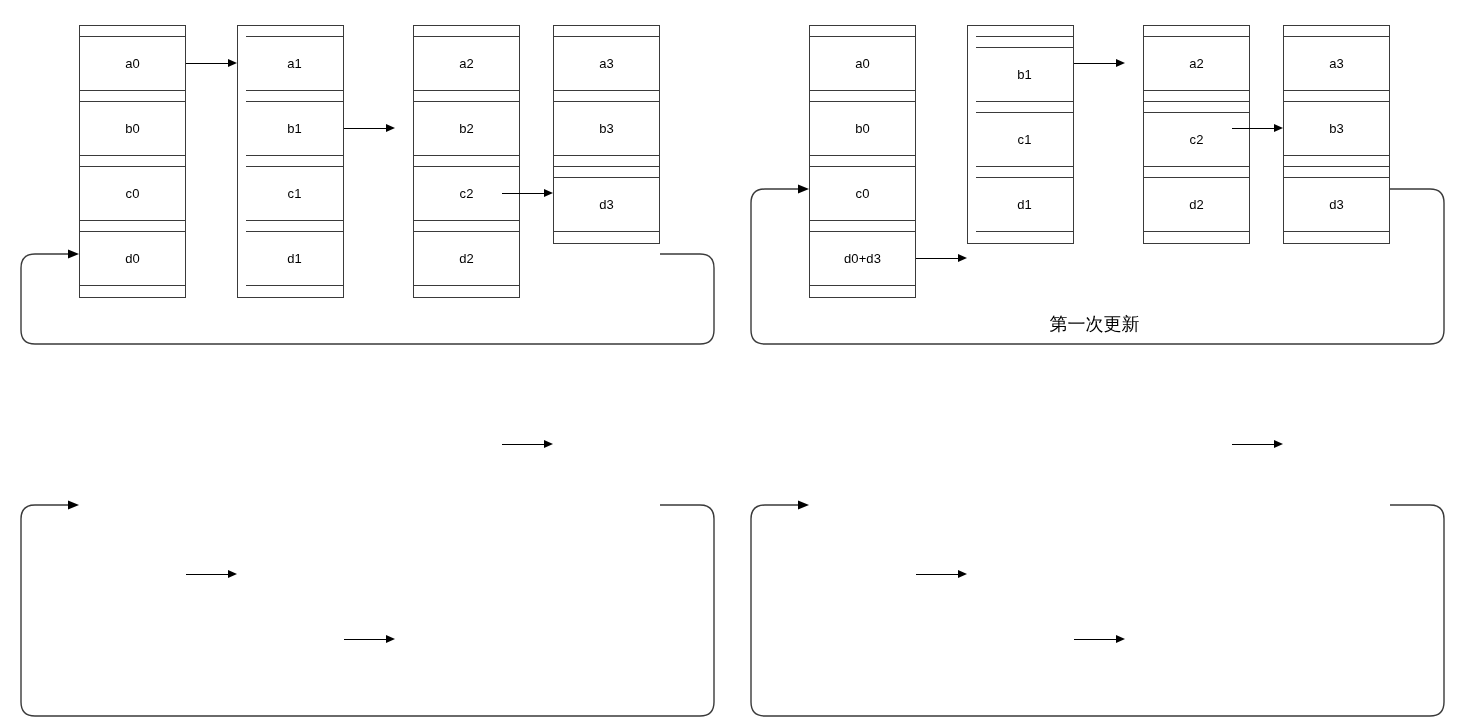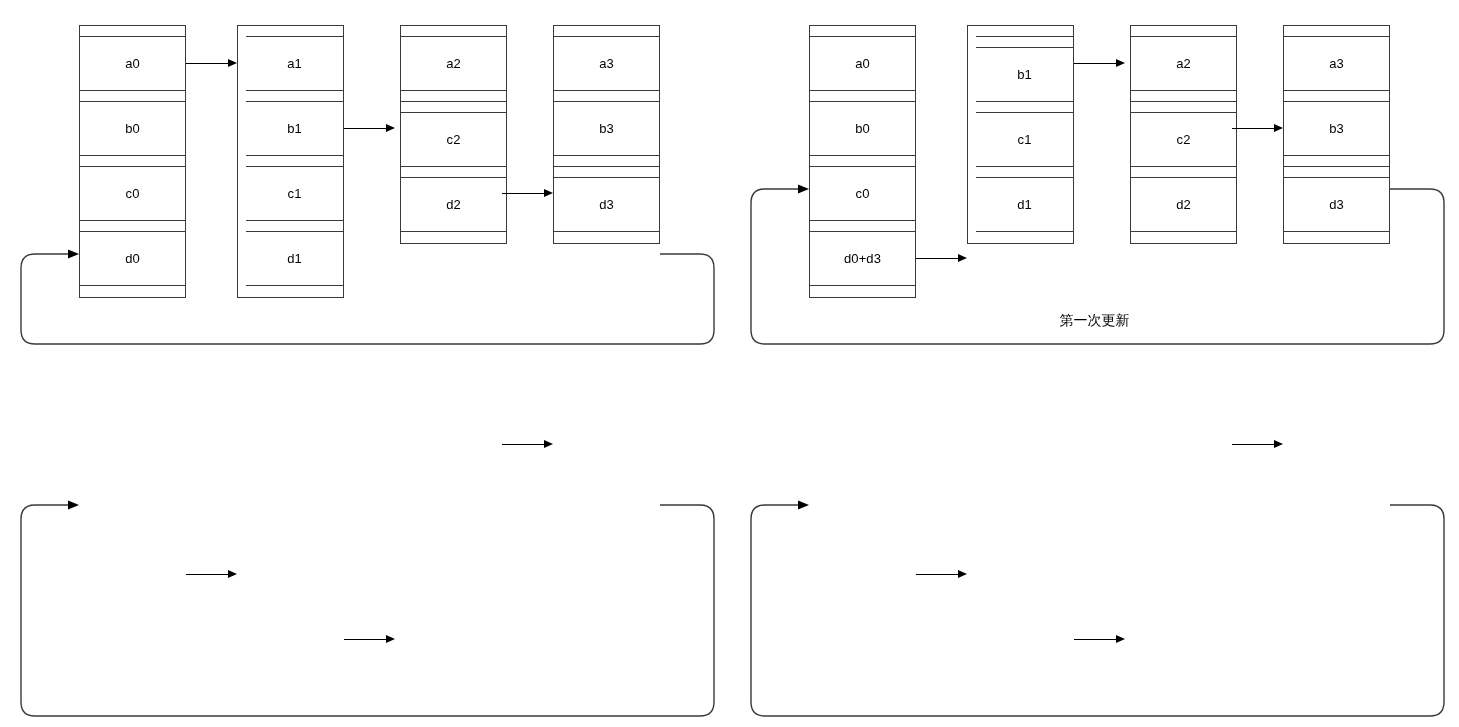--- a/index.html
+++ b/index.html
@@ -36,21 +36,21 @@
   
   .column {
     position: absolute;
     width: 107px;
     box-sizing: border-box;
     border: 1px solid #3a3a3a;
     background: #ffffff;
   }
   .col-0 { left: 79px;  }
   .col-1 { left: 237px; padding-left: 8px; }
-  .col-2 { left: 400px; }
+  .col-2 { left: 413px; }
   .col-3 { left: 553px; }
 
   .column.top    { top: 25px; }
 
   
   .spacer {
     height: 11px;
     border-bottom: 1px solid #3a3a3a;
     box-sizing: border-box;
     background: #ffffff;
@@ -114,21 +114,21 @@
   .loop polygon {
     fill: #000000;
   }
 
   
   .caption {
     position: absolute;
     width: 729px;
     left: 0;
     text-align: center;
-    font-size: 14px;
+    font-size: 18px;
     font-family: "DejaVu Sans", "Liberation Sans", sans-serif;
     white-space: nowrap;
   }
   .caption.top    { top: 312px; }
 </style>
 </head>
 <body>
 
 <div id="stage">
 
@@ -155,20 +155,21 @@
       <div class="cell">c1</div>
       <div class="spacer"></div>
       <div class="cell">d1</div>
       <div class="spacer last"></div>
     </div>
 
     <div class="column top col-2">
       <div class="spacer"></div>
       <div class="cell">a2</div>
       <div class="spacer"></div>
+      <div class="cell">b2</div>
       <div class="spacer"></div>
       <div class="cell">c2</div>
       <div class="spacer"></div>
       <div class="cell">d2</div>
       <div class="spacer last"></div>
     </div>
 
     <div class="column top col-3">
       <div class="spacer"></div>
       <div class="cell">a3</div>

